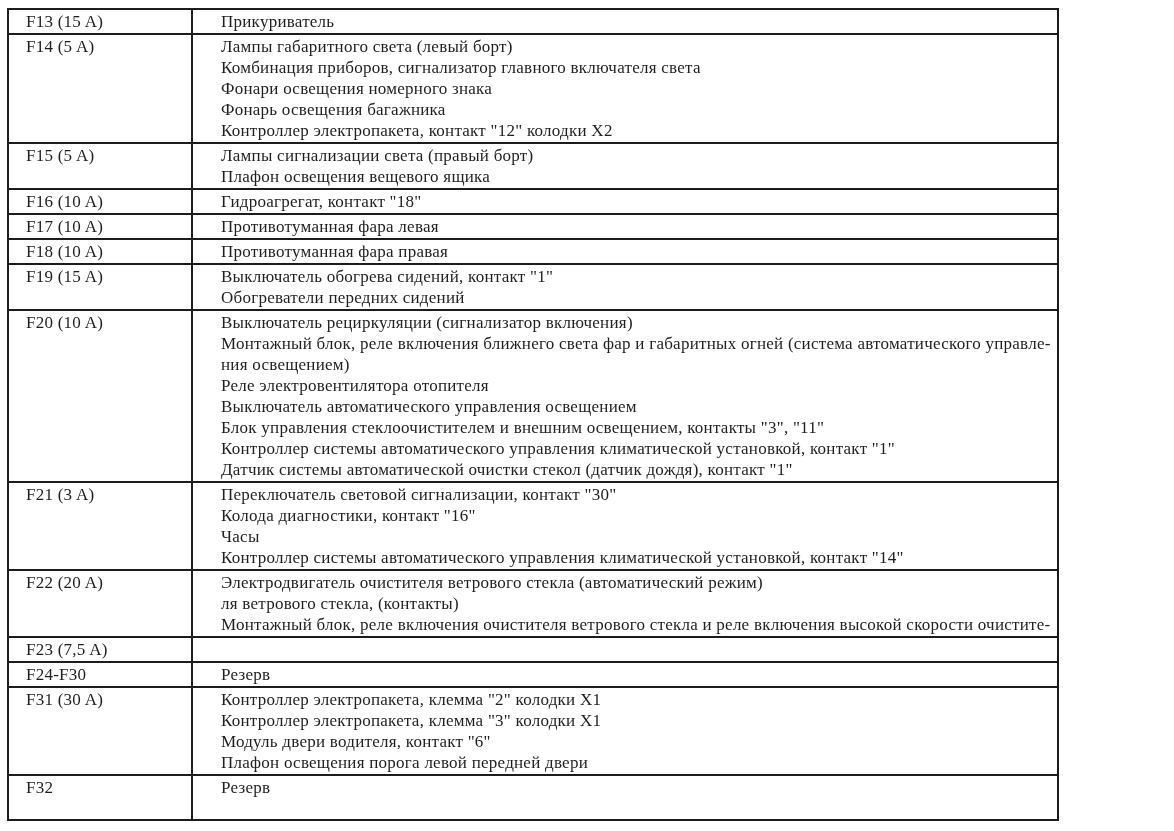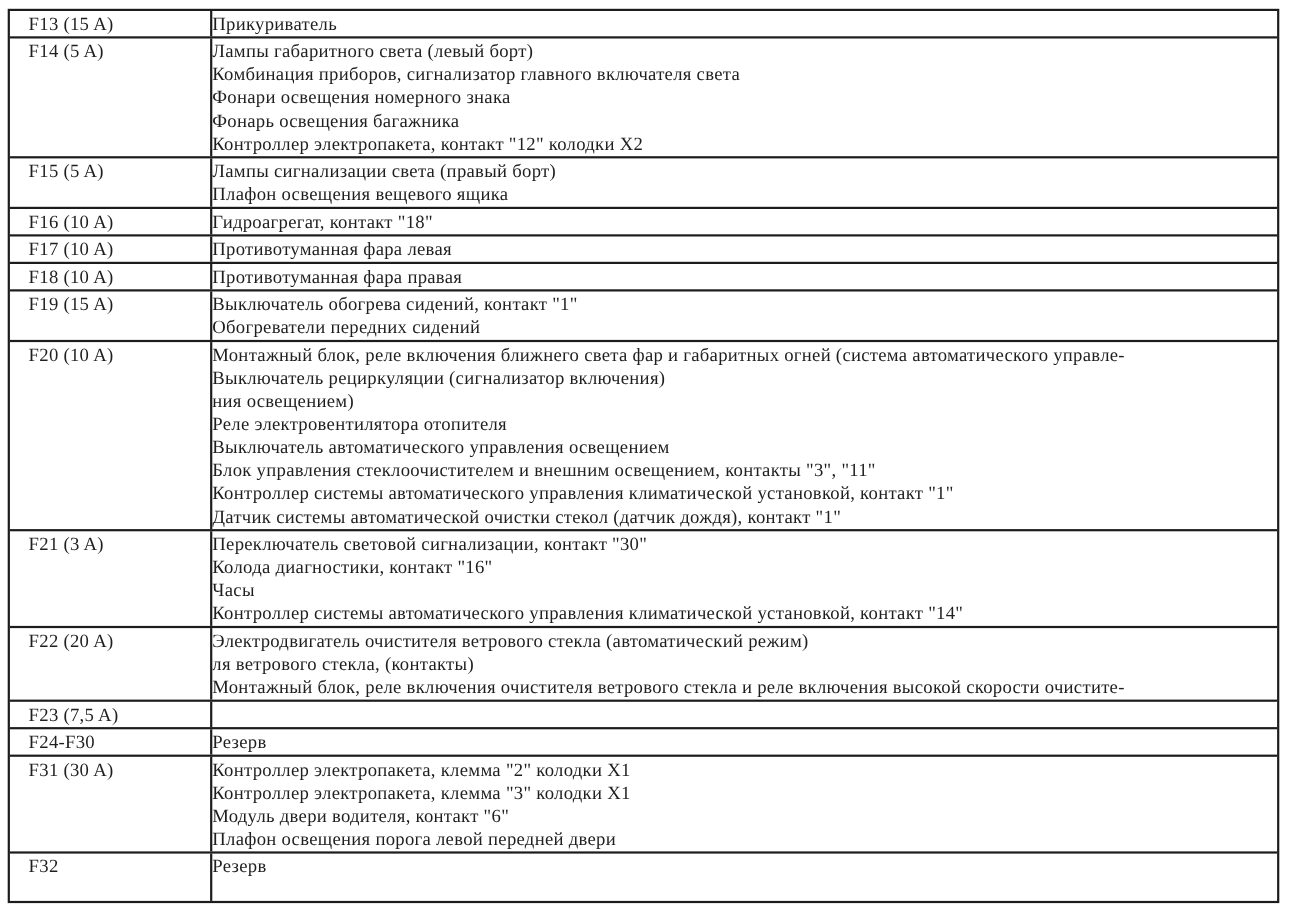--- a/index.html
+++ b/index.html
@@ -12,21 +12,21 @@
     height: 831px;
     overflow: hidden;
     font-family: "Liberation Serif", "DejaVu Serif", serif;
     color: #1f1f1f;
     position: relative;
   }
   .doc {
     position: absolute;
     top: 8px;
     left: 7px;
-    width: 1156px;
+    width: 1052px;
   }
   .fuse-table {
     border: 2px solid #1c1c1c;
     background: #ffffff;
   }
   .row {
     display: flex;
     border-top: 2px solid #1c1c1c;
   }
   .row:first-child {
@@ -42,21 +42,21 @@
   .cell-fuse {
     flex: 0 0 184px;
     width: 184px;
     border-right: 2px solid #1c1c1c;
     padding-left: 17px;
     padding-right: 6px;
     box-sizing: border-box;
   }
   .cell-circuits {
     flex: 1 1 auto;
-    padding-left: 0;
+    padding-left: 28px;
     padding-right: 8px;
     overflow: hidden;
   }
   .circuit-line {
     white-space: nowrap;
   }
   
   .row:last-child .cell {
     min-height: 41px;
   }
@@ -118,22 +118,22 @@
       <div class="cell cell-fuse">F19 (15 A)</div>
       <div class="cell cell-circuits">
         <div class="circuit-line">Выключатель обогрева сидений, контакт "1"</div>
         <div class="circuit-line">Обогреватели передних сидений</div>
       </div>
     </div>
 
     <div class="row">
       <div class="cell cell-fuse">F20 (10 A)</div>
       <div class="cell cell-circuits">
+        <div class="circuit-line">Выключатель рециркуляции (сигнализатор включения)</div>
         <div class="circuit-line">Монтажный блок, реле включения ближнего света фар и габаритных огней (система автоматического управле-</div>
-        <div class="circuit-line">Выключатель рециркуляции (сигнализатор включения)</div>
         <div class="circuit-line">ния освещением)</div>
         <div class="circuit-line">Реле электровентилятора отопителя</div>
         <div class="circuit-line">Выключатель автоматического управления освещением</div>
         <div class="circuit-line">Блок управления стеклоочистителем и внешним освещением, контакты "3", "11"</div>
         <div class="circuit-line">Контроллер системы автоматического управления климатической установкой, контакт "1"</div>
         <div class="circuit-line">Датчик системы автоматической очистки стекол (датчик дождя), контакт "1"</div>
       </div>
     </div>
 
     <div class="row">

